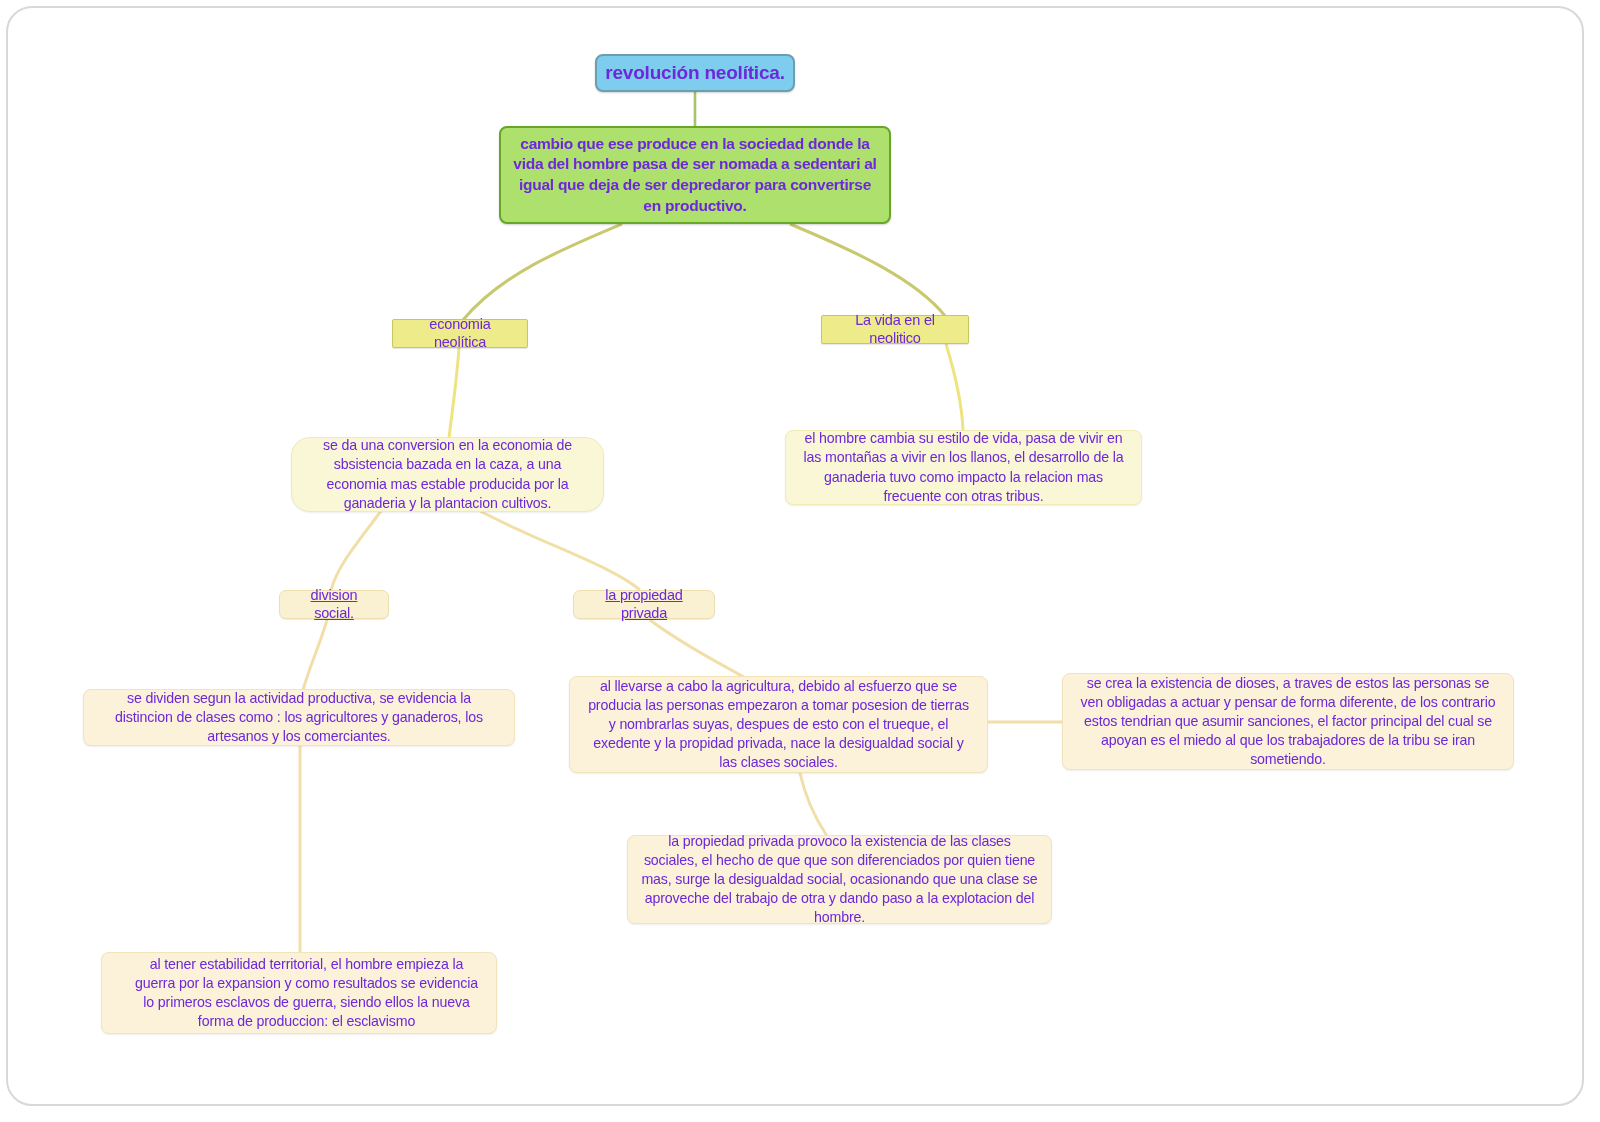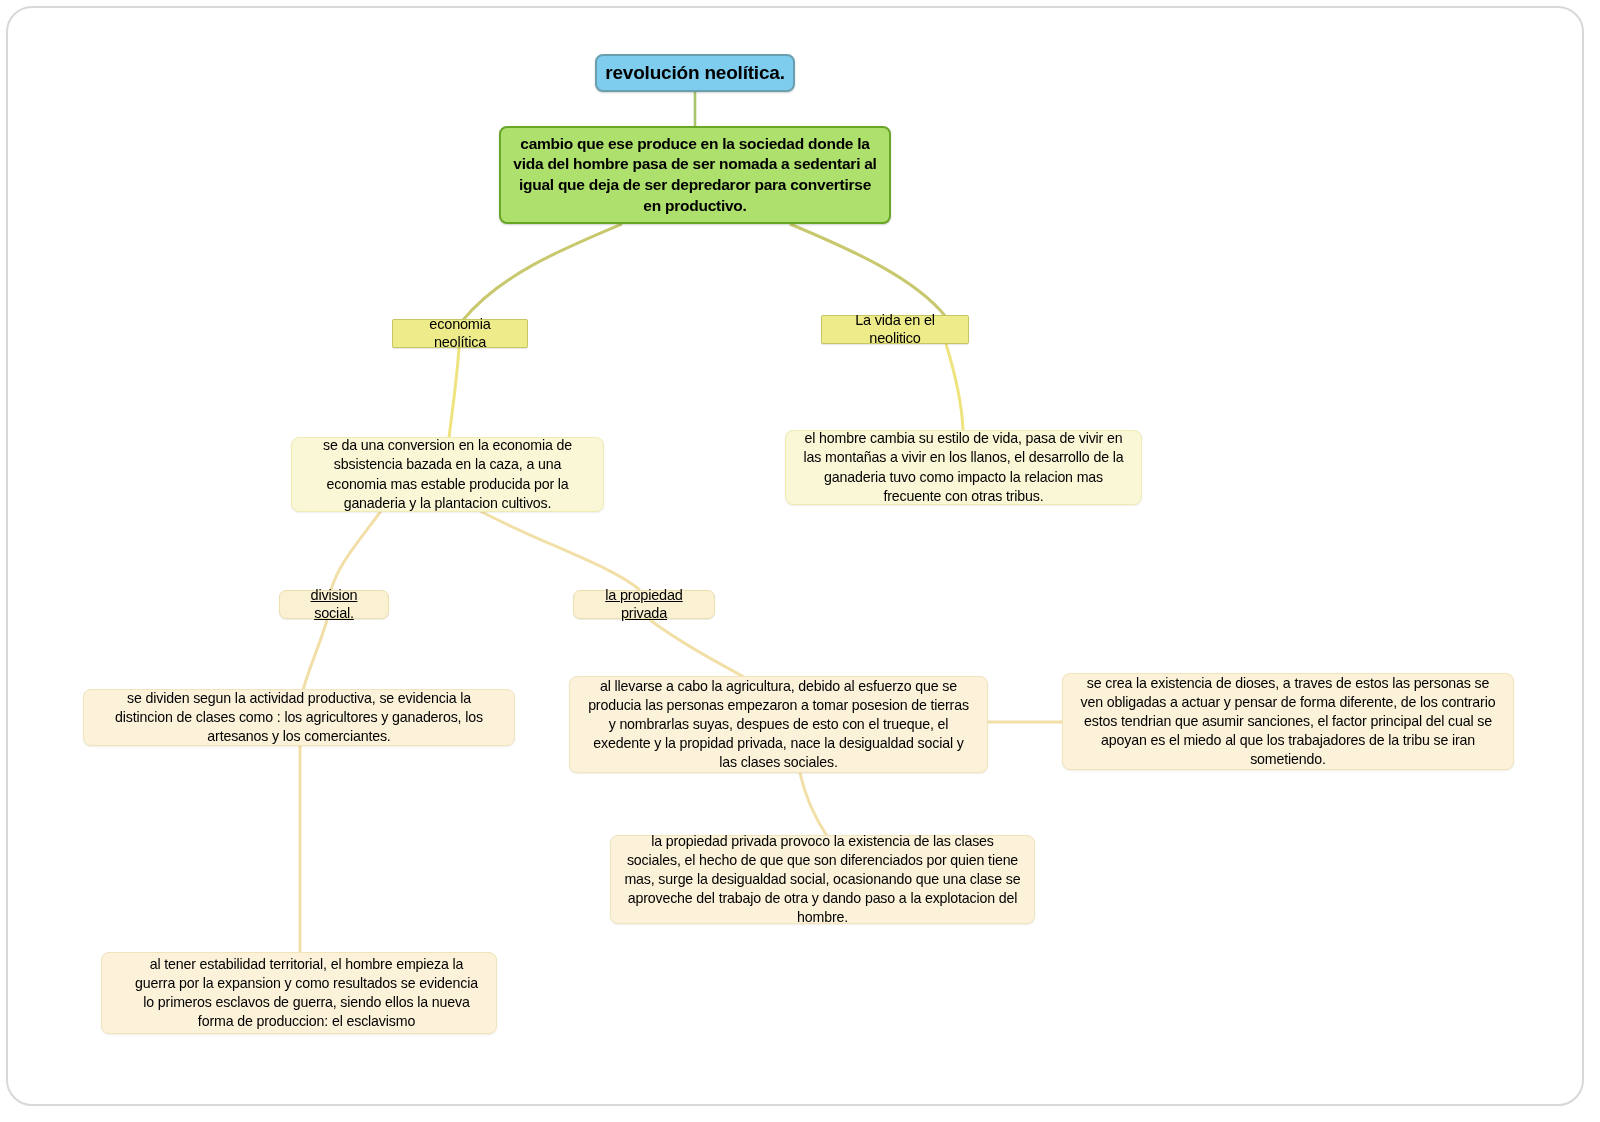--- a/index.html
+++ b/index.html
@@ -44,21 +44,21 @@
   }
 
   .node {
     position: absolute;
     box-sizing: border-box;
     border-radius: 7px;
     display: flex;
     align-items: center;
     justify-content: center;
     text-align: center;
-    color: #000000;
+    color: #6d28d9;
   }
 
   
   .node.root {
     background: #7ecdee;
     border: 2px solid #6a9fb0;
     border-radius: 8px;
     font-weight: bold;
     font-size: 19px;
     letter-spacing: -0.2px;
@@ -167,21 +167,21 @@
   </div>
 
   <div class="node chip" style="left:392px; top:319px; width:136px; height:29px;">
     <span>economia neolítica</span>
   </div>
 
   <div class="node chip" style="left:821px; top:315px; width:148px; height:29px;">
     <span>La vida en el neolitico</span>
   </div>
 
-  <div class="node detail" style="left:291px; top:437px; width:313px; height:75px;">
+  <div class="node detail" style="left:291px; top:437px; width:313px; height:75px;border-radius:19px;">
     <span>se da una conversion en la economia de sbsistencia bazada en la caza, a una economia mas estable producida por la ganaderia y la plantacion cultivos.</span>
   </div>
 
   <div class="node detail" style="left:785px; top:430px; width:357px; height:75px;">
     <span>el hombre cambia su estilo de vida, pasa de vivir en las montañas a vivir en los llanos, el desarrollo de la ganaderia tuvo como impacto la relacion mas frecuente con otras tribus.</span>
   </div>
 
   <div class="node chip-cream" style="left:279px; top:590px; width:110px; height:29px;">
     <span>division social.</span>
   </div>
@@ -195,21 +195,21 @@
   </div>
 
   <div class="node detail warm" style="left:569px; top:676px; width:419px; height:97px;">
     <span>al llevarse a cabo la agricultura, debido al esfuerzo que se producia las personas empezaron a tomar posesion de tierras y nombrarlas suyas, despues de esto con el trueque, el exedente y la propidad privada, nace la desigualdad social y las clases sociales.</span>
   </div>
 
   <div class="node detail warm" style="left:1062px; top:673px; width:452px; height:97px;">
     <span>se crea la existencia de dioses, a traves de estos las personas se ven obligadas a actuar y pensar de forma diferente, de los contrario estos tendrian que asumir sanciones, el factor principal del cual se apoyan es el miedo al que los trabajadores de la tribu se iran sometiendo.</span>
   </div>
 
-  <div class="node detail warm" style="left:610px; top:835px; width:425px; height:89px;">
+  <div class="node detail warm" style="left:627px; top:835px; width:425px; height:89px;">
     <span>la propiedad privada provoco la existencia de las clases sociales, el hecho de que que son diferenciados por quien tiene mas, surge la desigualdad social, ocasionando que una clase se aproveche del trabajo de otra y dando paso a la explotacion del hombre.</span>
   </div>
 
   <div class="node detail warm" style="left:101px; top:952px; width:396px; height:82px;padding-left:28px;">
     <span>al tener estabilidad territorial, el hombre empieza la guerra por la expansion y como resultados se evidencia lo primeros esclavos de guerra, siendo ellos la nueva forma de produccion: el esclavismo</span>
   </div>
 
 </div>
 
 </body></html>

